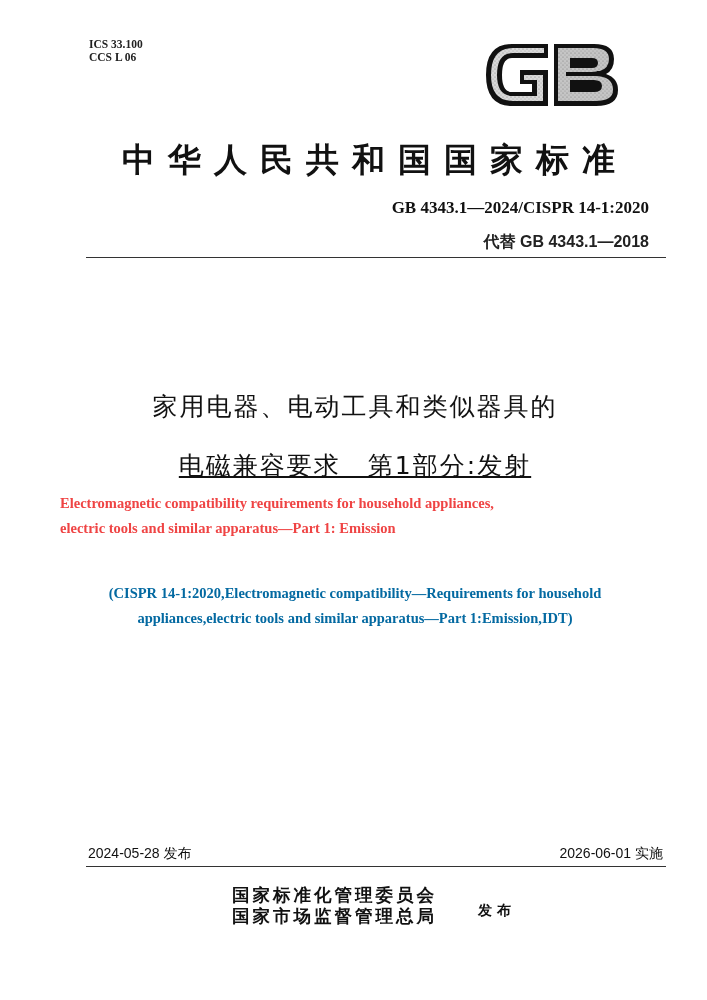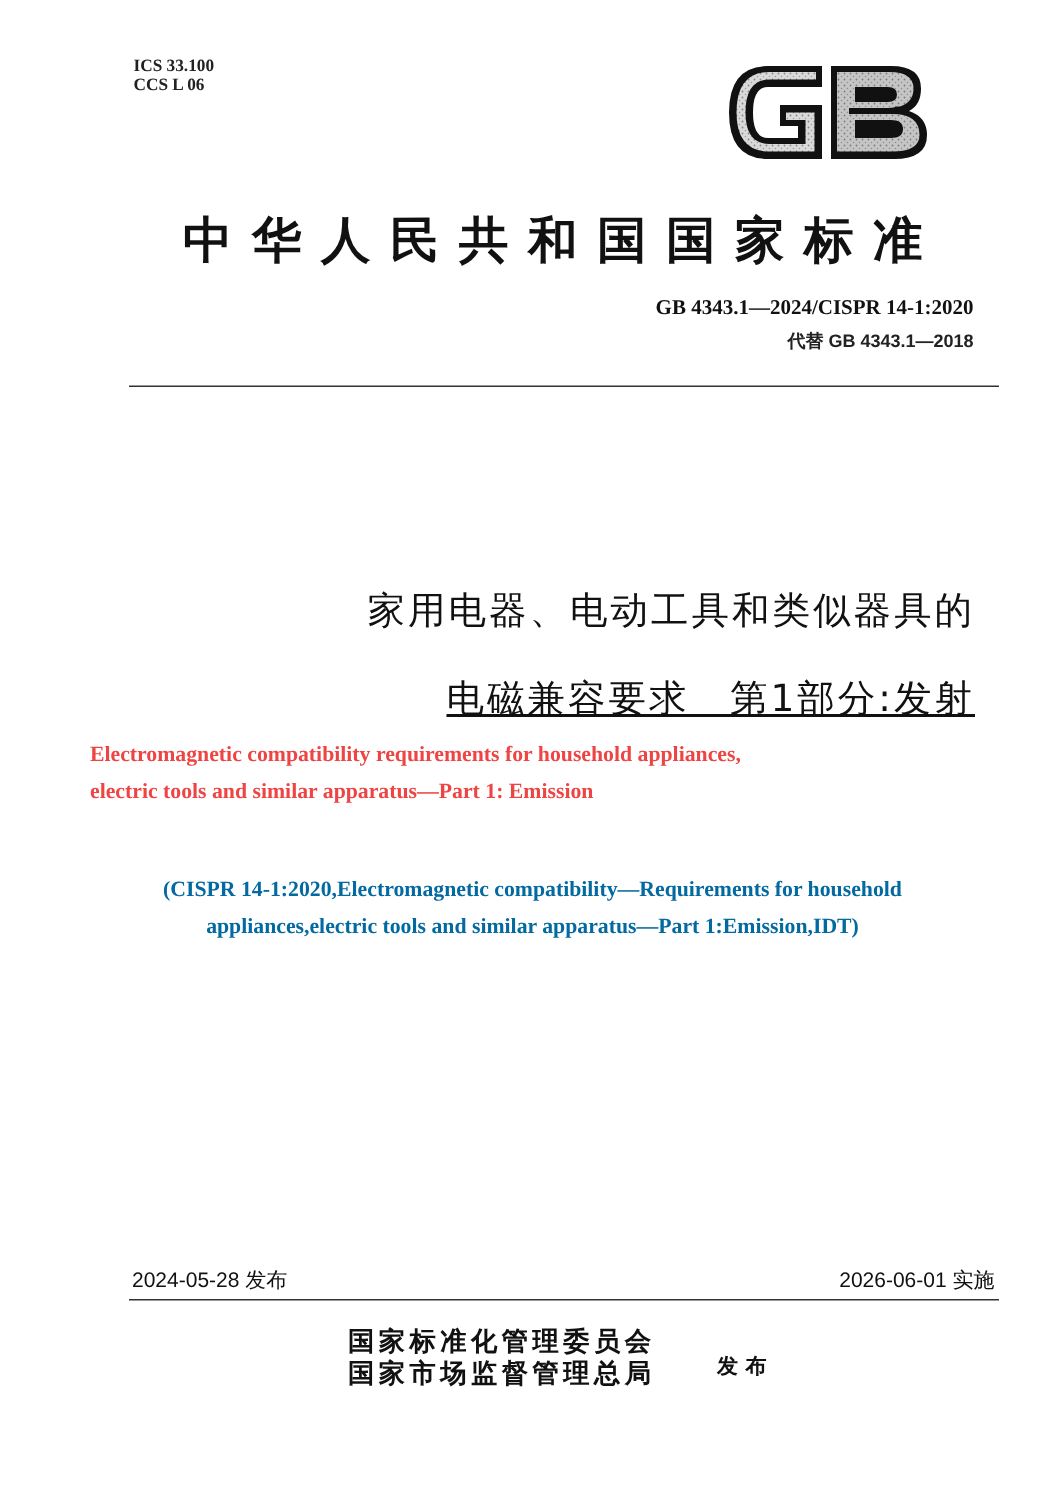--- a/index.html
+++ b/index.html
@@ -2,26 +2,26 @@
 <html><head>
 <meta charset="utf-8">
 <style>
   html, body { margin:0; padding:0; background:#ffffff; }
   body { width:707px; height:1000px; position:relative; overflow:hidden; color:#1a1a1a;
          font-family:"DejaVu Sans", sans-serif; }
   .abs { position:absolute; }
   .codes { left:89px; top:38px; font-family:"Liberation Serif", serif; font-weight:bold; font-size:11.5px; line-height:13px; color:#222; }
   .logo { left:482px; top:40px; width:140px; height:70px; }
   .main-title { left:80px; top:138px; width:590px; text-align:center; font-family:"DejaVu Serif", serif; font-weight:bold; font-size:33px; letter-spacing:13px; line-height:44px; color:#111; }
-  .std-no { right:58px; top:198px; font-family:"Liberation Serif", serif; font-weight:bold; font-size:14px; color:#111;text-align:center; }
-  .replaces { right:58px; top:219px; font-family:"Liberation Sans", sans-serif; font-weight:bold; font-size:12px; color:#222; }
+  .std-no { right:58px; top:198px; font-family:"Liberation Serif", serif; font-weight:bold; font-size:17px; color:#111;text-align:center; }
+  .replaces { right:58px; top:232px; font-family:"Liberation Sans", sans-serif; font-weight:bold; font-size:16px; color:#222; }
   .rule { left:86px; width:580px; height:0; border-top:1.6px solid #333; }
   .rule-top { top:257px; }
   .rule-bottom { top:866px; }
-  .cn-title { left:60px; width:590px; text-align:right; font-family:"DejaVu Sans", sans-serif; font-size:25px; letter-spacing:2px; line-height:44px; color:#111; }
+  .cn-title { left:60px; width:590px; text-align:center; font-family:"DejaVu Sans", sans-serif; font-size:25px; letter-spacing:2px; line-height:44px; color:#111; }
   .en-title { left:60px; width:590px; text-align:left; font-family:"Liberation Serif", serif; font-weight:bold; font-size:14.5px; line-height:24px; color:#ef4444; }
   .idt { left:60px; width:590px; text-align:center; font-family:"Liberation Serif", serif; font-weight:bold; font-size:14.5px; line-height:24px; color:#0369a1; }
   .date { top:845px; font-family:"Liberation Sans", sans-serif; font-size:14px; color:#111; }
   .date-left { left:88px;text-align:center; }
   .date-right { right:44px; }
   .issuers { left:232px; top:885px; font-family:"DejaVu Serif", serif; font-weight:bold; font-size:17.5px; letter-spacing:3px; line-height:21px; color:#111; }
   .issue-label { left:478px; top:902px; font-family:"DejaVu Serif", serif; font-weight:bold; font-size:14px; letter-spacing:5px; color:#111; }
 </style>
 </head>
 <body>

